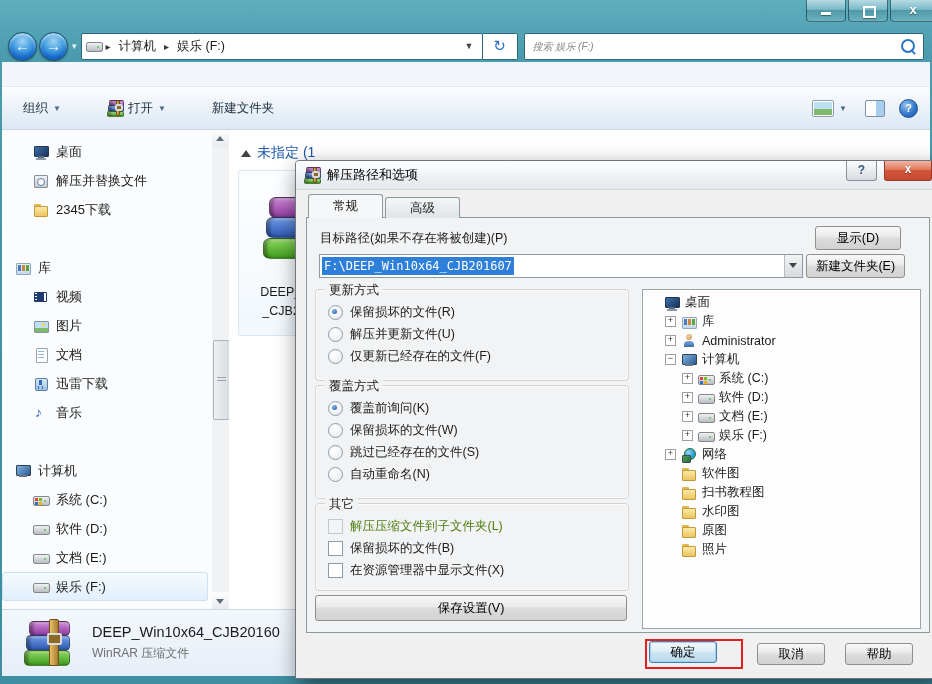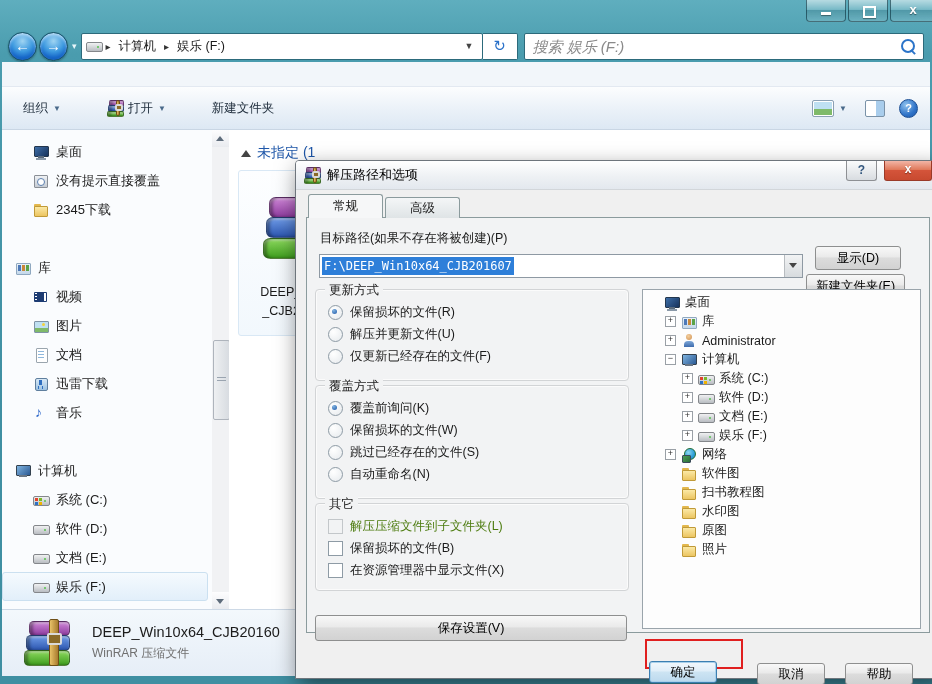--- a/index.html
+++ b/index.html
@@ -26,21 +26,21 @@
   .nav-drop{color:#e8f6fa;font-size:9px;margin:0 4px 0 4px;cursor:pointer;}
   .addr-bar{height:25px;background:#fff;border:1px solid #2c6a7b;border-radius:2px;display:flex;align-items:center;
     width:392px;flex:none;padding:0 4px;gap:4px;}
   .crumb-sep{font-size:10px;color:#333;}
   .crumb{padding:1px 4px;cursor:pointer;white-space:nowrap;font-size:12.5px;}
   .addr-dd{margin-left:auto;font-size:9px;color:#444;padding:0 4px;cursor:pointer;}
   .refresh-btn{height:25px;width:34px;background:#fff;border:1px solid #2c6a7b;border-left:none;border-radius:0 2px 2px 0;
     color:#2a71c9;font-size:15px;line-height:24px;text-align:center;cursor:pointer;flex:none;}
   .search-box{height:25px;background:#fff;border:1px solid #2c6a7b;border-radius:2px;margin-left:6px;flex:1;margin-right:8px;
     display:flex;align-items:center;padding:0 6px;}
-  .search-box input{border:none;outline:none;flex:1;font-size:15px;font-family:inherit;color:#000000;background:transparent;}
+  .search-box input{border:none;outline:none;flex:1;font-size:10px;font-family:inherit;color:#000000;background:transparent;}
   .search-box input::placeholder{font-style:italic;color:#8a8a8a;}
   .mag{width:10px;height:10px;border:2px solid #2b74c9;border-radius:50%;position:relative;flex:none;margin-right:2px;}
   .mag::after{content:"";position:absolute;width:2px;height:6px;background:#2b74c9;left:9px;top:8px;transform:rotate(-45deg);}
   
   .window-body{position:absolute;left:2px;top:62px;width:928px;height:614px;background:#fff;display:flex;flex-direction:column;}
   .menubar{height:24px;background:#f2f6fa;border-bottom:1px solid #e3e9f1;display:flex;align-items:center;padding-left:6px;flex:none;}
   .menu-item{padding:0 9px;line-height:23px;cursor:pointer;color:#1f1f1f;font-size:12.5px;}
   .toolbar{height:42px;background:linear-gradient(180deg,#fcfdfe,#eaf1f8 55%,#dde8f4);border-bottom:1px solid #c9d6e4;
     display:flex;align-items:center;padding:0 12px;flex:none;}
   .tb-btn{display:flex;align-items:center;gap:5px;padding:5px 9px;border-radius:3px;cursor:pointer;color:#22303f;font-size:12.5px;}
@@ -145,21 +145,21 @@
     background:linear-gradient(180deg,#f4f6f7,#dfe4e6);margin-right:2px;cursor:pointer;font-size:12.5px;}
   .tab.active{height:23px;line-height:23px;background:#f6f7f8;position:relative;z-index:3;}
   .tabpage{position:absolute;left:10px;top:56px;width:622px;height:414px;border:1px solid #8b9b9d;background:#f2f3f4;}
   .dest-label{position:absolute;left:13px;top:12px;font-size:12.5px;}
   .combo{position:absolute;left:12px;top:36px;width:482px;height:22px;background:#fff;border:1px solid #8e99a3;display:flex;align-items:center;}
   .combo-text{font-family:"DejaVu Sans Mono",monospace;font-size:12px;color:#fff;background:#2e7fd9;padding:2px 2px;margin-left:2px;white-space:nowrap;}
   .combo-arrow{margin-left:auto;width:17px;align-self:stretch;border-left:1px solid #b8bcc0;cursor:pointer;
     background:linear-gradient(180deg,#f2f3f4,#d7dbde);position:relative;}
   .combo-arrow::after{content:"";position:absolute;left:4px;top:8px;border-left:4px solid transparent;border-right:4px solid transparent;border-top:5px solid #444;}
   .btn{border:1px solid #8e8f8f;border-radius:3px;background:linear-gradient(180deg,#f8f8f8,#eaeaea 45%,#dcdcdc 50%,#d2d2d2);
-    font-size:12.5px;font-family:inherit;color:#000;cursor:pointer;padding:0;margin-top:20px;}
+    font-size:12.5px;font-family:inherit;color:#000;cursor:pointer;padding:0;}
   .btn-show{position:absolute;right:28px;top:8px;width:86px;height:24px;}
   .btn-newfolder{position:absolute;right:24px;top:36px;width:99px;height:24px;}
   .groupbox{position:absolute;border:1px solid #d2d4d6;border-radius:4px;box-shadow:inset 0 0 0 1px #fbfbfb;}
   .gb-update{left:8px;top:71px;width:312px;height:90px;}
   .gb-over{left:8px;top:167px;width:312px;height:112px;}
   .gb-misc{left:8px;top:285px;width:312px;height:86px;}
   .gb-label{position:absolute;top:-8px;left:9px;background:#f2f3f4;padding:0 4px;font-size:12.5px;color:#222;}
   .opt{display:flex;align-items:center;gap:7px;height:22px;padding-left:12px;font-size:12.5px;cursor:pointer;}
   .gb-update .opts,.gb-over .opts{padding-top:11px;}
   .gb-misc .opts{padding-top:11px;}
@@ -260,21 +260,21 @@
 
       <div class="sidebar">
 
           <div class="side-row" style="--ind: 1;">
             <span class="ic ic-desktop"><i></i></span>
             <span>桌面</span>
           </div>
 
           <div class="side-row" style="--ind: 1;">
             <span class="ic ic-recent"><i></i></span>
-            <span>没有提示直接覆盖</span>
+            <span>解压并替换文件</span>
           </div>
 
           <div class="side-row" style="--ind: 1;">
             <span class="ic ic-folder"><i></i></span>
             <span>2345下载</span>
           </div>
 
           <div class="side-row gap"></div>
 
           <div class="side-row" style="--ind: 0;">

